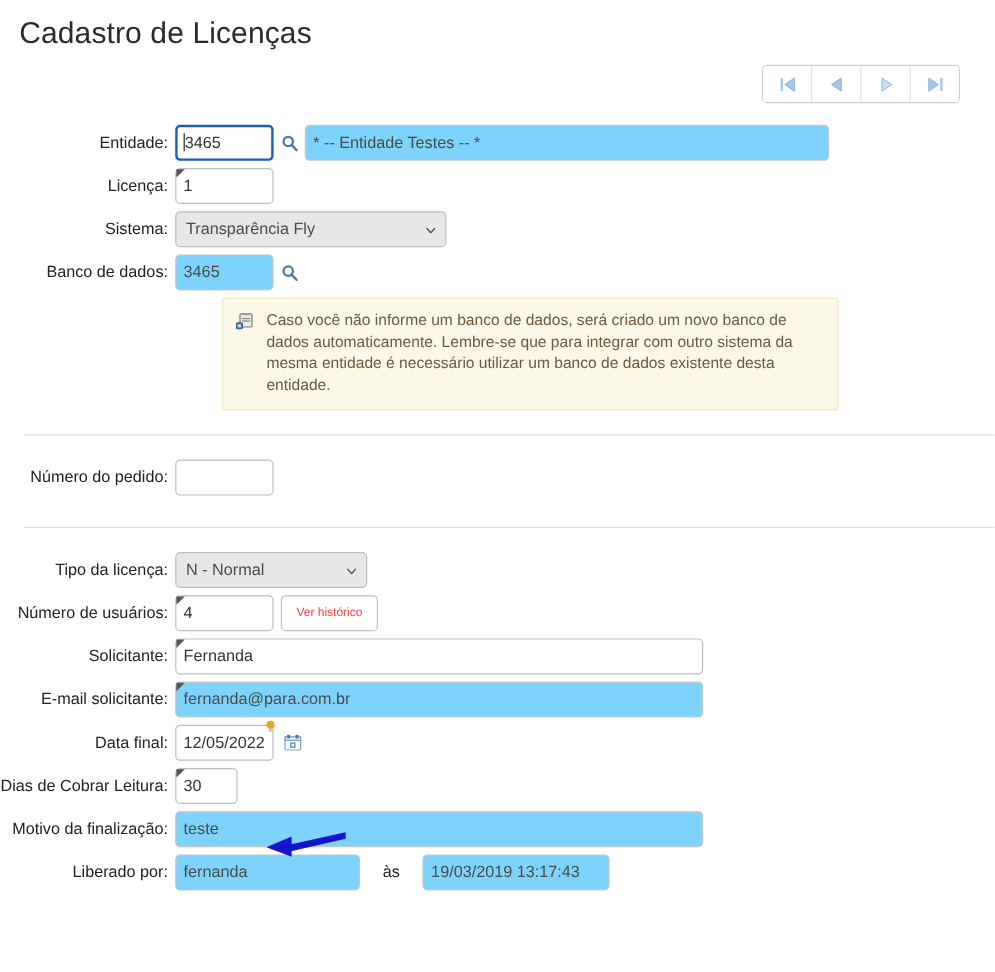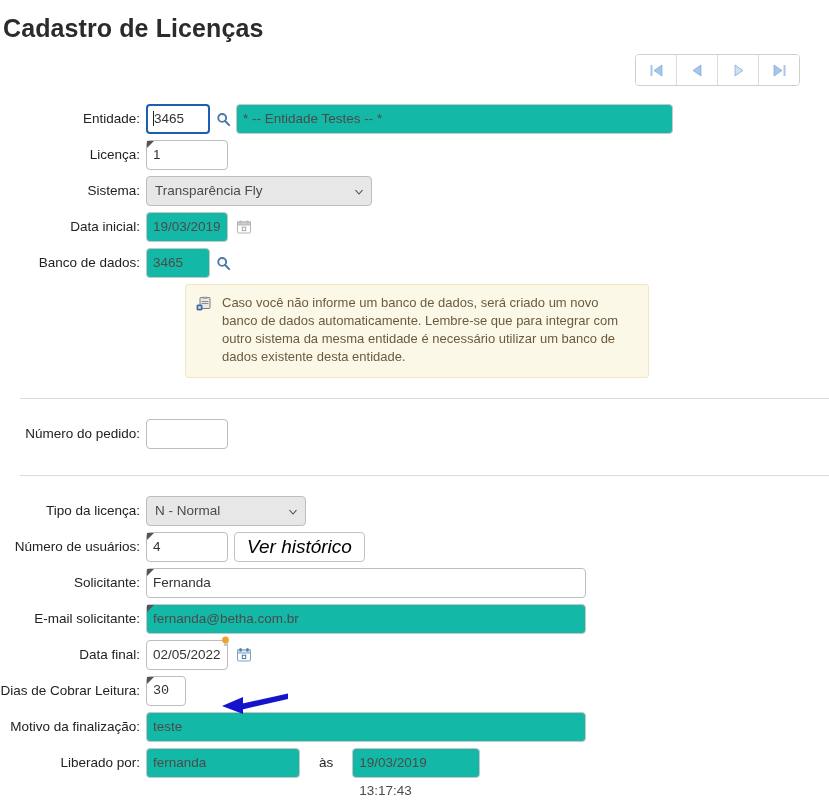--- a/index.html
+++ b/index.html
@@ -14,24 +14,24 @@
     font-family: "Liberation Sans", sans-serif;
     font-size: 13px;
     color: #222222;
     overflow: hidden;
     position: relative;
   }
 
   
   .page-title {
     position: absolute;
-    left: 3px;
+    left: 16px;
     top: 14px;
     font-size: 25px;
-    font-weight: 700;
+    font-weight: 400;
     color: #2b2b2b;
     letter-spacing: 0.1px;
     white-space: nowrap;
   }
 
   
   .pager {
     position: absolute;
     right: 29px;
     top: 54px;
@@ -87,21 +87,21 @@
     background: #ffffff;
     font-family: "Liberation Sans", sans-serif;
     font-size: 13.5px;
     color: #333333;
     padding: 0 6px;
     line-height: 28px;
     position: relative;
     outline: none;
   }
   .inp.ro {
-    background: #14b8a6;
+    background: #7dd3fc;
     border-color: #c6c6c6;
     color: #4b4b4b;
   }
   .inp.focused {
     border: 2px solid #1a5fb4;
     border-radius: 4px;
     padding: 0 5px;
     line-height: 26px;
   }
   
@@ -115,30 +115,30 @@
   }
   .caret {
     display: inline-block;
     width: 1px;
     height: 15px;
     background: #222;
     vertical-align: -3px;
     margin-right: 0px;
   }
 
-  .w-ent   { width: 64px; }
+  .w-ent   { width: 82px; }
   .w-lic   { width: 82px; }
   .w-date  { width: 82px; }
   .w-num   { width: 82px; }
-  .w-small { width: 40px; font-family: Liberation Mono, monospace; }
+  .w-small { width: 52px; }
   .w-ped   { width: 82px; }
   .w-desc  { width: 437px; }
   .w-wide  { width: 440px; }
   .w-pess  { width: 154px; }
-  .w-ts    { width: 128px; }
+  .w-ts    { width: 156px; }
 
   
   .sel {
     box-sizing: border-box;
     height: 30px;
     border: 1px solid #bdbdbd;
     border-radius: 4px;
     background: #e7e7e7;
     color: #4b4b4b;
     font-family: "Liberation Sans", sans-serif;
@@ -161,26 +161,25 @@
 
   
   .btn {
     box-sizing: border-box;
     height: 30px;
     padding: 0 12px;
     border: 1px solid #c2c2c2;
     border-radius: 4px;
     background: #ffffff;
     font-family: "Liberation Sans", sans-serif;
-    font-size: 19px;
-    color: #000000;
+    font-size: 10px;
+    color: #ef4444;
     line-height: 28px;
     cursor: pointer;
     white-space: nowrap;
-    font-style: italic;
   }
 
   
   .icon-btn {
     width: 26px;
     height: 30px;
     display: flex;
     align-items: center;
     justify-content: center;
     cursor: pointer;
@@ -198,21 +197,21 @@
     border-radius: 2px;
     background: #ffffff;
     margin-top: 7px;
     cursor: pointer;
   }
 
   
   .infobox {
     margin-left: 185px;
     margin-top: 6px;
-    width: 464px;
+    width: 514px;
     box-sizing: border-box;
     background: #fcf8e8;
     border: 1px solid #f2e7c3;
     border-radius: 3px;
     padding: 9px 12px 11px 10px;
     display: flex;
     align-items: flex-start;
   }
   .infobox .txt {
     font-size: 13px;
@@ -314,36 +313,20 @@
     <div class="fld">
       <div class="sel w-sis">
         <span>Transparência Fly</span>
         <svg class="chev" viewBox="0 0 10 10" aria-hidden="true">
           <path d="M1 3 L5 7.5 L9 3" fill="none" stroke="#555" stroke-width="1.4" stroke-linecap="round" stroke-linejoin="round"></path>
         </svg>
       </div>
     </div>
   </div>
 
-  <div class="row">
-    <div class="lbl">Data inicial:</div>
-    <div class="fld">
-      <div class="inp ro w-date">19/03/2019</div>
-      <div class="gap3"></div>
-      <div class="icon-btn">
-        <svg width="16" height="16" viewBox="0 0 16 16" aria-hidden="true">
-          <rect x="1.5" y="3" width="13" height="11" rx="1" fill="#ffffff" stroke="#b4b4b4" stroke-width="1"></rect>
-          <rect x="1.5" y="3" width="13" height="3" fill="#d0d0d0" stroke="#b4b4b4" stroke-width="1"></rect>
-          <rect x="3.6" y="1.4" width="2" height="3" rx="0.5" fill="#b9b9b9"></rect>
-          <rect x="10.4" y="1.4" width="2" height="3" rx="0.5" fill="#b9b9b9"></rect>
-          <rect x="6.3" y="8.2" width="3.4" height="3.4" fill="none" stroke="#a8a8a8" stroke-width="1"></rect>
-        </svg>
-      </div>
-    </div>
-  </div>
 
   <div class="row">
     <div class="lbl">Banco de dados:</div>
     <div class="fld">
       <div class="inp ro w-ent">3465</div>
       <div class="icon-btn">
         <svg width="15" height="15" viewBox="0 0 16 16" aria-hidden="true">
           <circle cx="6.6" cy="6.3" r="4.2" fill="none" stroke="#4a77a8" stroke-width="2"></circle>
           <line x1="9.7" y1="9.6" x2="14" y2="14" stroke="#4a77a8" stroke-width="2.2" stroke-linecap="round"></line>
         </svg>
@@ -403,29 +386,29 @@
   <div class="row">
     <div class="lbl">Solicitante:</div>
     <div class="fld">
       <div class="inp w-wide req">Fernanda</div>
     </div>
   </div>
 
   <div class="row">
     <div class="lbl">E-mail solicitante:</div>
     <div class="fld">
-      <div class="inp ro w-wide req">fernanda@betha.com.br</div>
+      <div class="inp ro w-wide req">fernanda@para.com.br</div>
     </div>
   </div>
 
   <div class="row">
     <div class="lbl">Data final:</div>
     <div class="fld">
       <div class="inp w-date bulb">
-        <span>02/05/2022</span>
+        <span>12/05/2022</span>
         <svg class="bulb-icn" width="9" height="12" viewBox="0 0 9 12" aria-hidden="true">
           <circle cx="4.5" cy="4" r="3.4" fill="#f0a32a"></circle>
           <rect x="3" y="7.3" width="3" height="2.6" fill="#c8c8c8"></rect>
         </svg>
       </div>
       <div class="gap3"></div>
       <div class="icon-btn">
         <svg width="16" height="16" viewBox="0 0 16 16" aria-hidden="true">
           <rect x="1.5" y="3" width="13" height="11" rx="1" fill="#ffffff" stroke="#7f9fc4" stroke-width="1"></rect>
           <rect x="1.5" y="3" width="13" height="3" fill="#dfe8f3" stroke="#7f9fc4" stroke-width="1"></rect>

